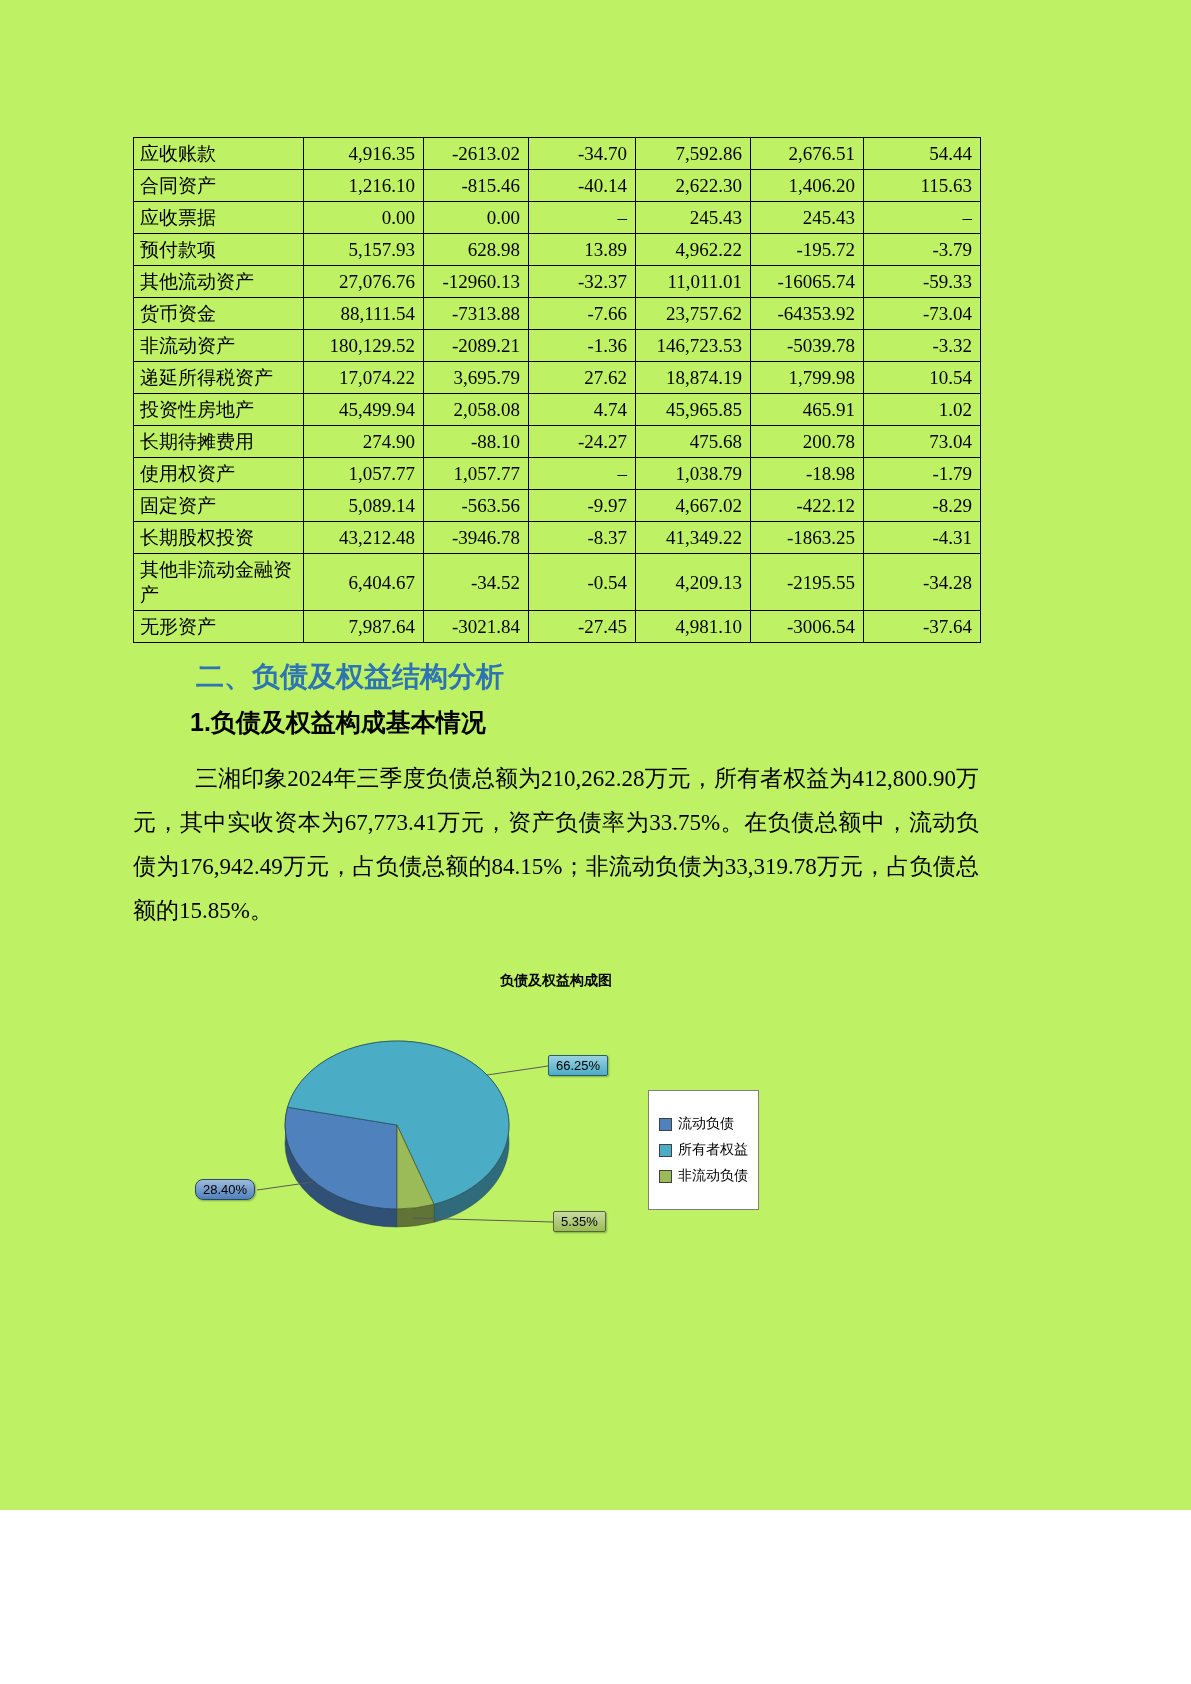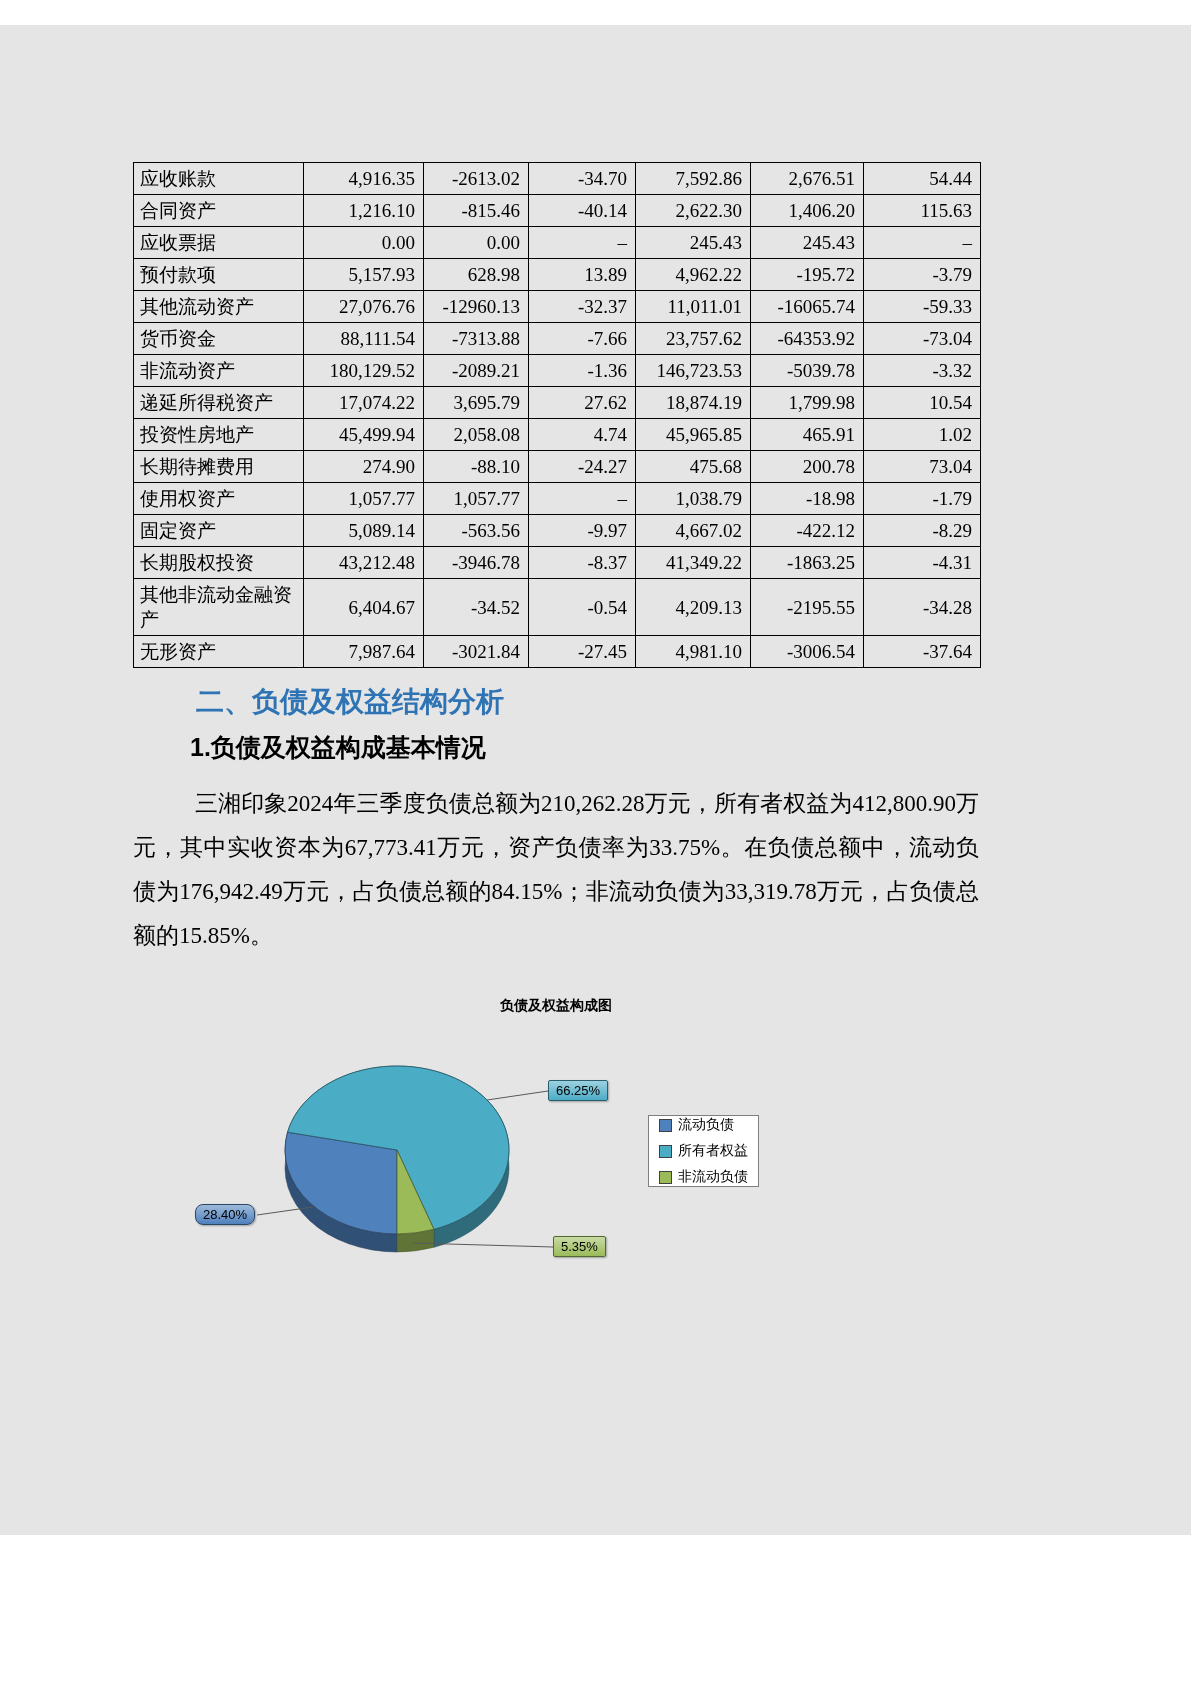--- a/index.html
+++ b/index.html
@@ -1,17 +1,17 @@
 <!DOCTYPE html>
 <html><head>
 <meta charset="utf-8">
 <style>
   html,body{margin:0;padding:0;background:#ffffff;}
-  .page{position:relative;width:1191px;height:1510px;background:#e5e5e5;overflow:hidden;
-        font-family:"Liberation Serif",serif;color:#000;margin-top:25px;}
+  .page{position:relative;width:1191px;height:1510px;background:#bef264;overflow:hidden;
+        font-family:"Liberation Serif",serif;color:#000;}
 
   
   #fin-table{position:absolute;left:133px;top:137px;width:847px;
              border-collapse:collapse;table-layout:fixed;font-size:19px;}
   #fin-table td{border:1px solid #000;padding:3px 8px 3px 6px;line-height:25px;height:25px;
                 overflow:hidden;word-break:break-all;}
   #fin-table td.lbl{text-align:left;}
   #fin-table td.num{text-align:right;}
 
   
@@ -24,21 +24,21 @@
 
   
   #chart-title{position:absolute;left:133px;top:972px;width:846px;text-align:center;
                font-family:"Liberation Sans",sans-serif;font-weight:bold;font-size:14px;}
   #chart-area{position:absolute;left:133px;top:1012px;width:846px;height:240px;}
   #chart-svg{position:absolute;left:0;top:0;}
   .callout{position:absolute;font:13px "Liberation Sans",sans-serif;color:#000;
            padding:2px 7px;border:1px solid #333;border-radius:2px;
            box-shadow:1px 1px 2px rgba(0,0,0,.3);white-space:nowrap;}
   #legend{position:absolute;left:515px;top:78px;background:#fff;border:1px solid #7f7f7f;
-          padding:0 10px;display:flex;flex-direction:column;gap:8px;
+          padding:24px 10px;display:flex;flex-direction:column;gap:8px;
           font:14px "Liberation Sans",sans-serif;}
   .lg-item{display:flex;align-items:center;gap:6px;white-space:nowrap;}
   .lg-sw{width:11px;height:11px;border:1px solid #404040;display:inline-block;flex:none;}
 
   
   .footer{position:absolute;left:133px;top:1536px;width:847px;display:flex;
           justify-content:space-between;font-size:19px;color:#1a1a1a;align-items:center;}
 </style>
 </head>
 <body>

